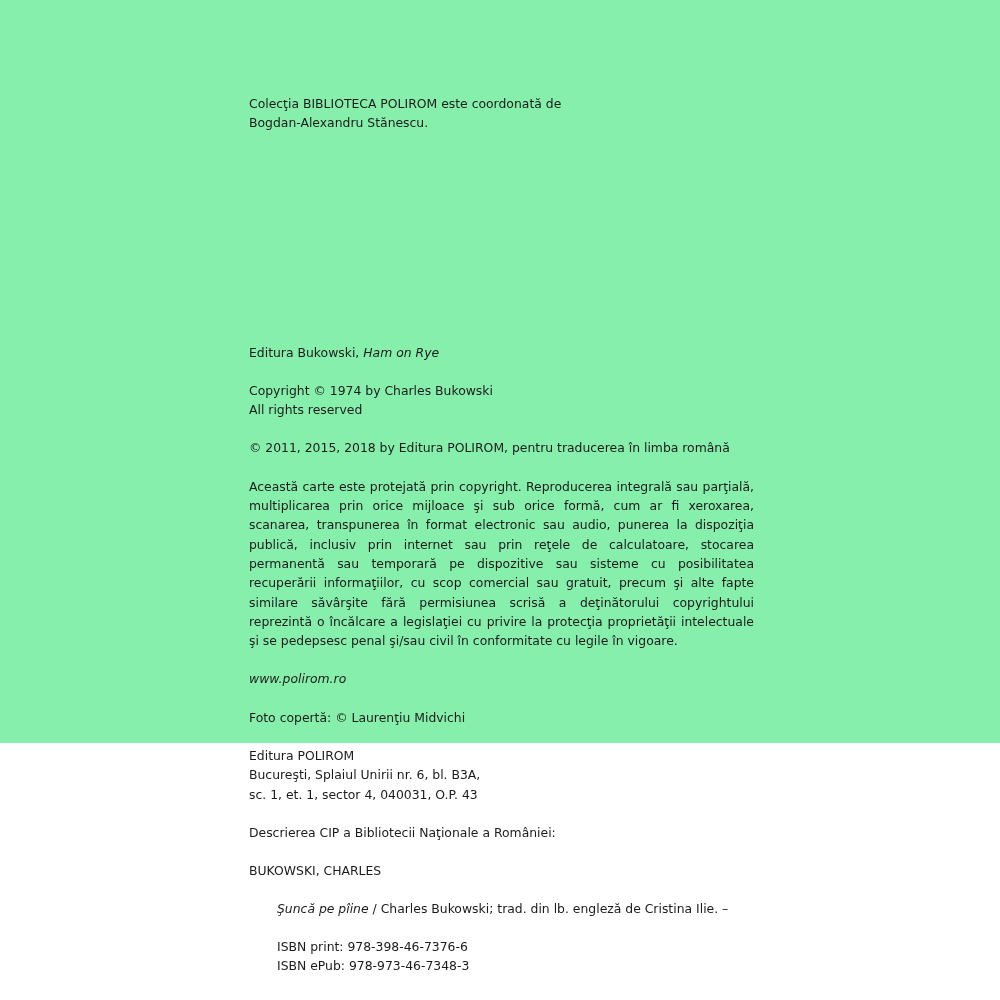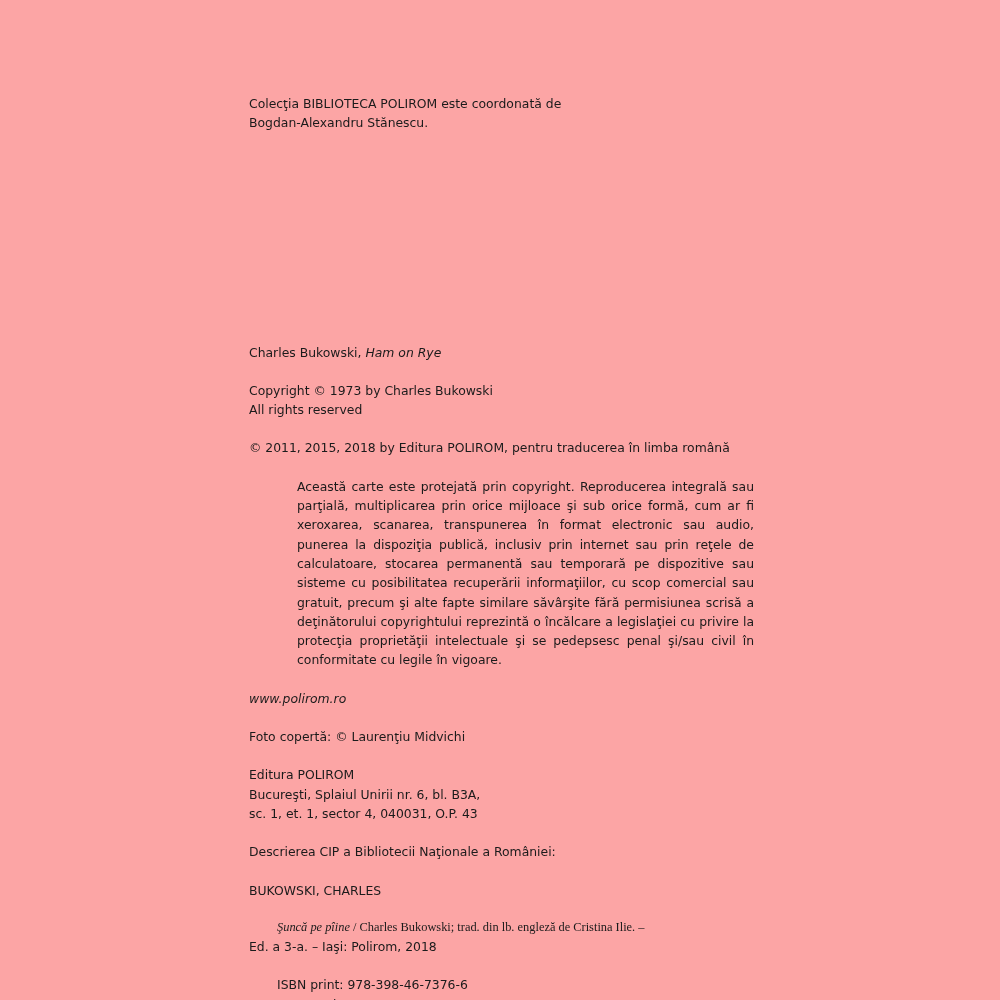--- a/index.html
+++ b/index.html
@@ -9,22 +9,22 @@
   body {
     width: 1000px;
     height: 1000px;
     background: #ffffff;
     font-family: "DejaVu Sans", sans-serif;
     color: #1a1a1a;
   }
   .page {
     position: relative;
     width: 1000px;
-    height: 1000px;
-    background: #fca5a5;
+    height: 743px;
+    background: #86efac;
     box-sizing: border-box;
   }
   .content {
     position: absolute;
     left: 249px;
     top: 94px;
     width: 505px;
   }
   .blk {
     font-size: 12.4px;
@@ -34,47 +34,46 @@
   .blk p {
     margin: 0;
   }
   .spacer-big { height: 210px; }
   .para { margin-top: 19px; }
   .para-sm { margin-top: 18px; }
   .italic { font-style: italic; }
   .justify {
     text-align: justify;
     text-justify: inter-word;
-    margin-left: 48px;
   }
-  .indent-1 { padding-left: 28px; font-family: Liberation Serif, serif; }
+  .indent-1 { padding-left: 28px; }
   .indent-2 { padding-left: 28px; }
 </style>
 </head>
 <body>
 
 <div class="page">
   <div class="content">
 
     <div class="blk">
       <p>Colecţia BIBLIOTECA POLIROM este coordonată de</p>
       <p>Bogdan-Alexandru Stănescu.</p>
     </div>
 
     <div class="spacer-big"></div>
 
     <div class="blk">
       <p>
-        <span>Charles Bukowski,</span>
+        <span>Editura Bukowski,</span>
         <span class="italic">Ham on Rye</span>
       </p>
     </div>
 
     <div class="blk para">
-      <p>Copyright © 1973 by Charles Bukowski</p>
+      <p>Copyright © 1974 by Charles Bukowski</p>
       <p>All rights reserved</p>
     </div>
 
     <div class="blk para">
       <p>© 2011, 2015, 2018 by Editura POLIROM, pentru traducerea în limba română</p>
     </div>
 
     <div class="blk para justify">
       <p>Această carte este protejată prin copyright. Reproducerea integrală sau parţială, multiplicarea prin orice mijloace şi sub orice formă, cum ar fi xeroxarea, scanarea, transpunerea în format electronic sau audio, punerea la dispoziţia publică, inclusiv prin internet sau prin reţele de calculatoare, stocarea permanentă sau temporară pe dispozitive sau sisteme cu posibilitatea recuperării informaţiilor, cu scop comercial sau gratuit, precum şi alte fapte similare săvârşite fără permisiunea scrisă a deţinătorului copyrightului reprezintă o încălcare a legislaţiei cu privire la protecţia proprietăţii intelectuale şi se pedepsesc penal şi/sau civil în conformitate cu legile în vigoare.</p>
     </div>
@@ -98,21 +97,20 @@
     </div>
 
     <div class="blk para">
       <p>BUKOWSKI, CHARLES</p>
     </div>
 
     <div class="blk para-sm">
       <p class="indent-1">
         <span class="italic">Şuncă pe pîine</span><span> / Charles Bukowski; trad. din lb. engleză de Cristina Ilie. –</span>
       </p>
-      <p>Ed. a 3-a. – Iaşi: Polirom, 2018</p>
     </div>
 
     <div class="blk para">
       <p class="indent-2">ISBN print:  978-398-46-7376-6</p>
       <p class="indent-2">ISBN ePub: 978-973-46-7348-3</p>
 
     </div>
 
   </div>
 </div>

